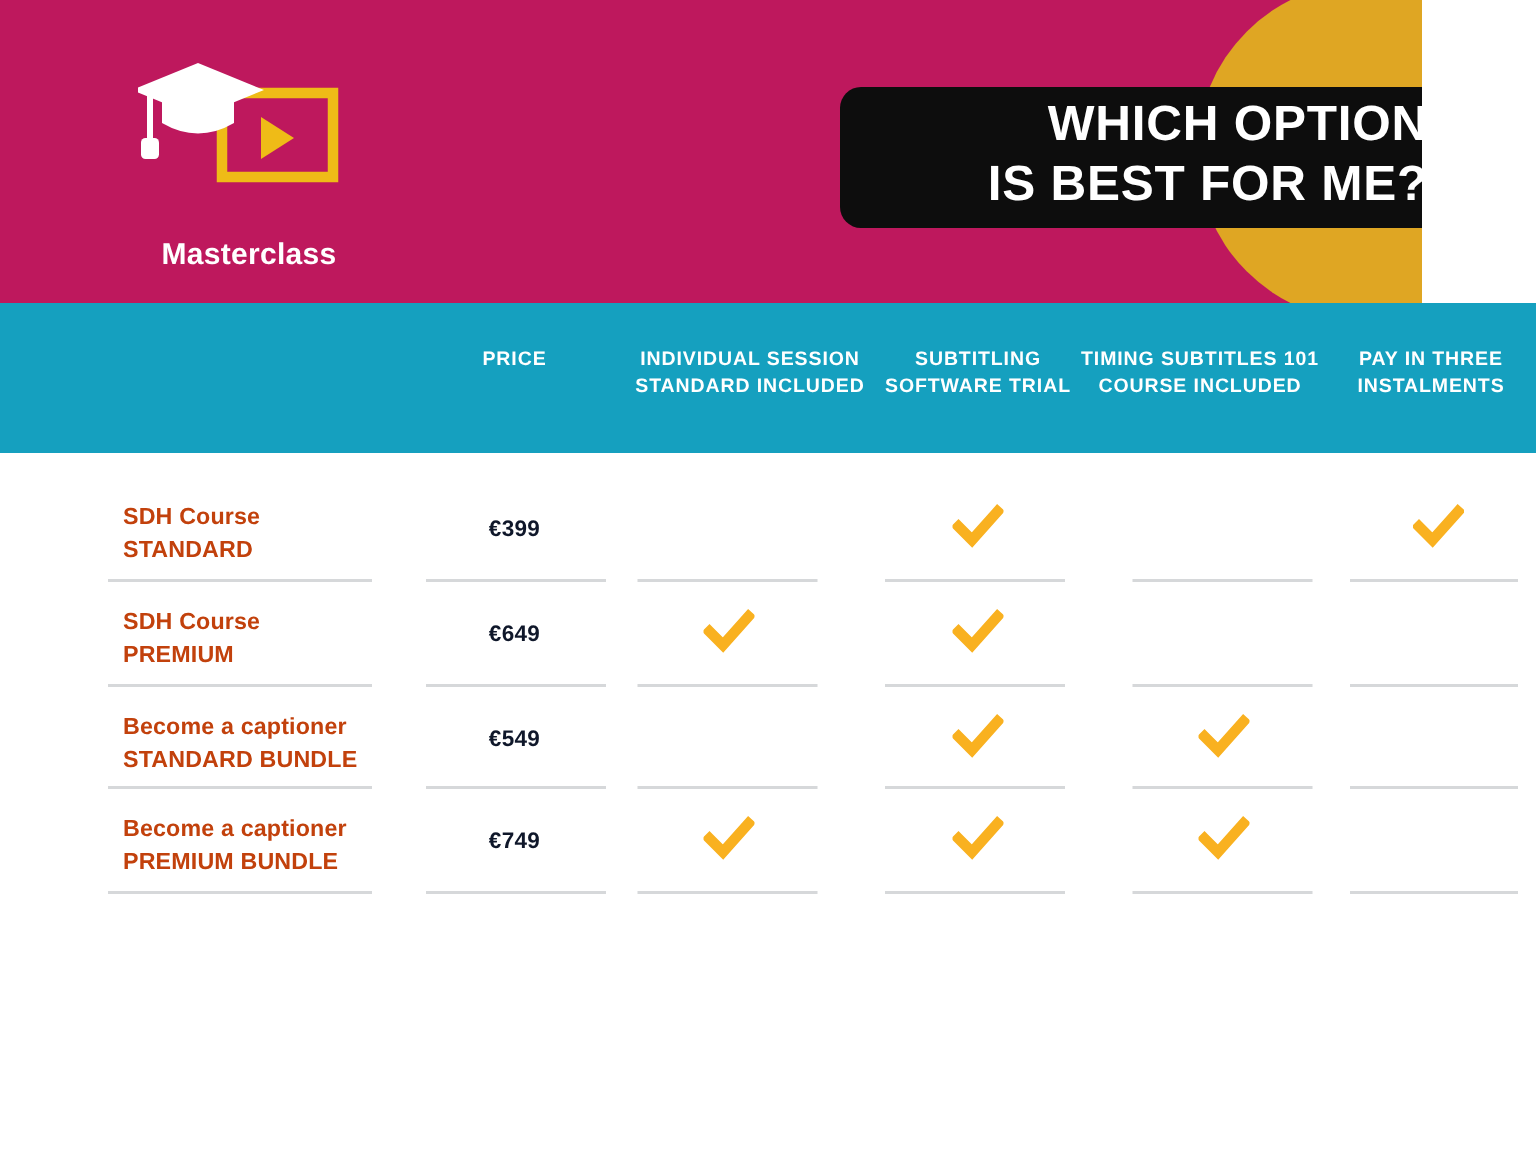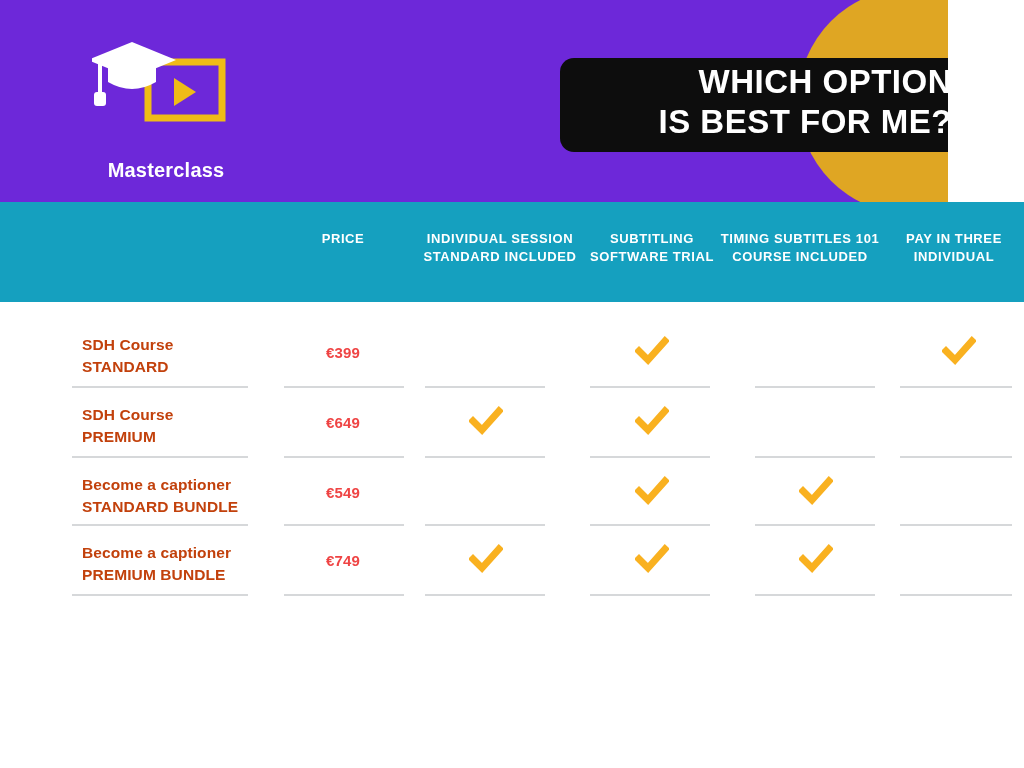--- a/index.html
+++ b/index.html
@@ -23,21 +23,21 @@
     overflow: hidden;
   }
 
   
   .header-band {
     position: absolute;
     left: 0;
     top: 0;
     width: 948px;
     height: 202px;
-    background: #6d28d9;
+    background: #be185d;
     overflow: hidden;
   }
 
   .deco-circle {
     position: absolute;
     left: 798px;
     top: -12px;
     width: 226px;
     height: 226px;
     border-radius: 50%;
@@ -174,21 +174,21 @@
   }
   .label-text .l1 { display: block; }
   .label-text .l2 { display: block; }
 
   .price-text {
     position: absolute;
     left: 0;
     top: 26px;
     width: 122px;
     text-align: center;
-    color: #ef4444;
+    color: #0f172a;
     font-size: 15px;
     font-weight: bold;
     letter-spacing: 0.2px;
   }
 
   
   .sep {
     position: absolute;
     bottom: 0;
     height: 2px;
@@ -261,21 +261,21 @@
     <span class="sub">SOFTWARE TRIAL</span>
   </div>
 
   <div class="col-head ch-timing">
     <span class="sub">TIMING SUBTITLES 101</span>
     <span class="sub">COURSE INCLUDED</span>
   </div>
 
   <div class="col-head ch-pay">
     <span class="sub">PAY IN THREE</span>
-    <span class="sub">INDIVIDUAL</span>
+    <span class="sub">INSTALMENTS</span>
   </div>
 
   <div class="table-body">
 
     <div class="row row-0">
       <div class="cell c-label">
         <div class="label-text">
           <span class="l1">SDH Course</span>
           <span class="l2">STANDARD</span>
         </div>

